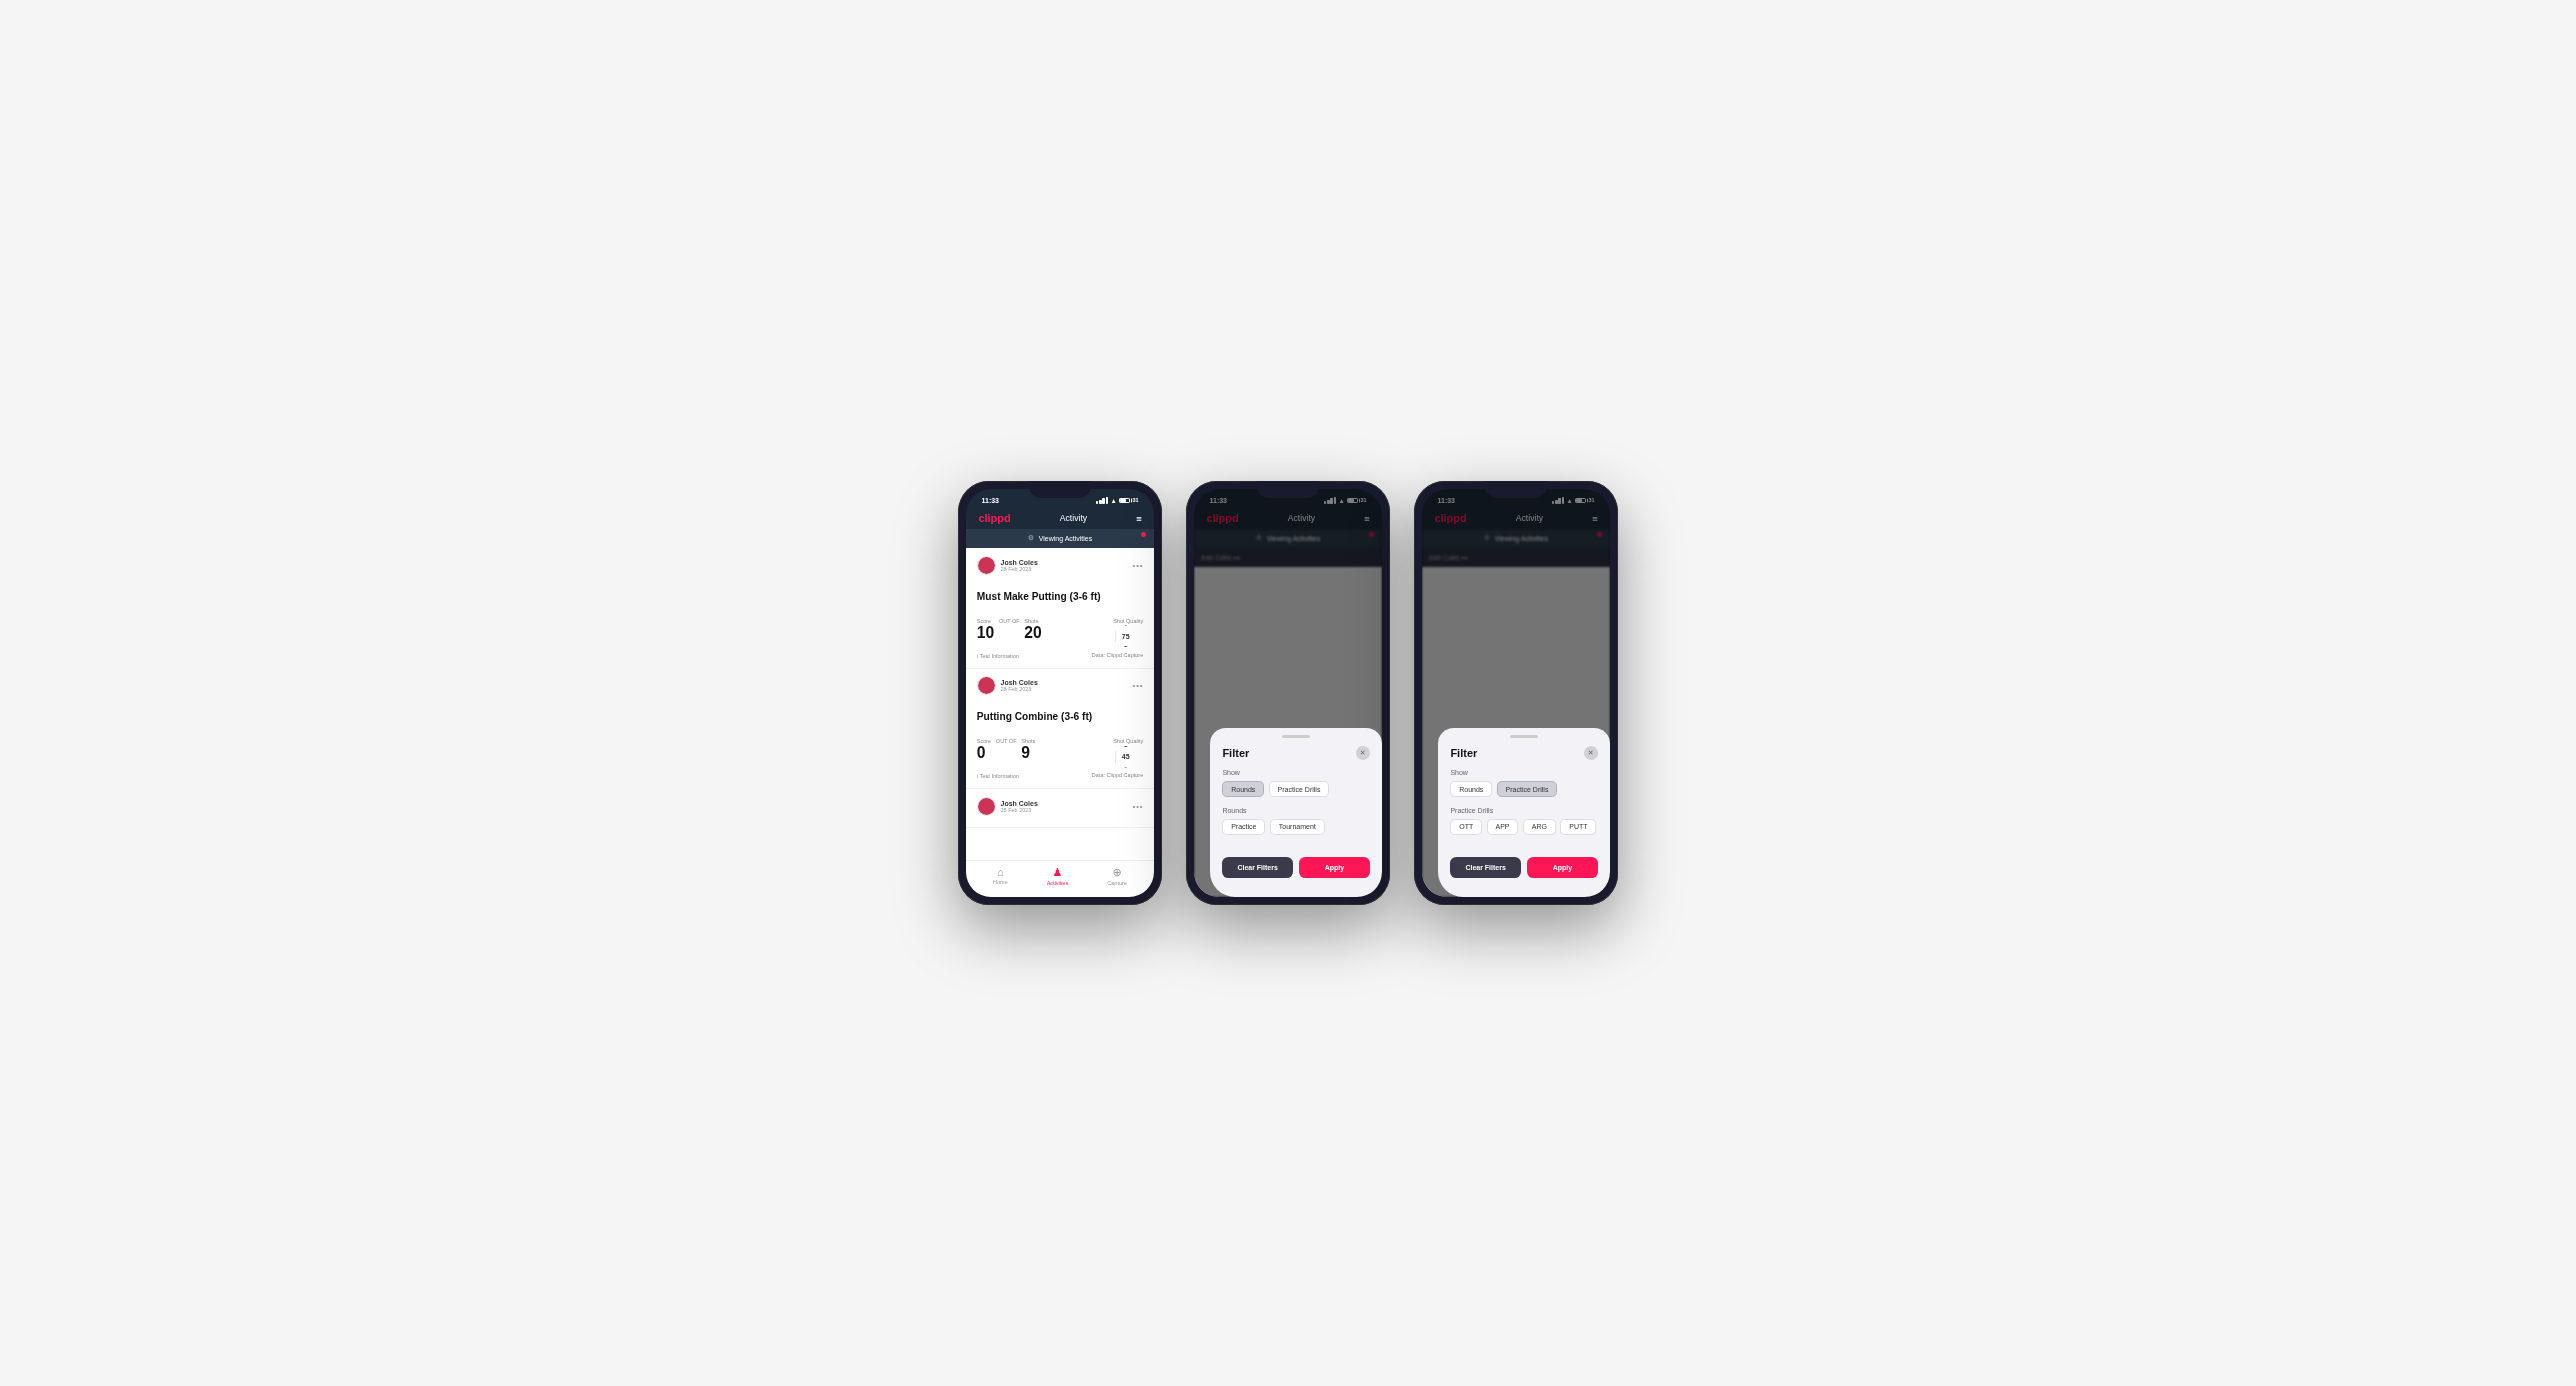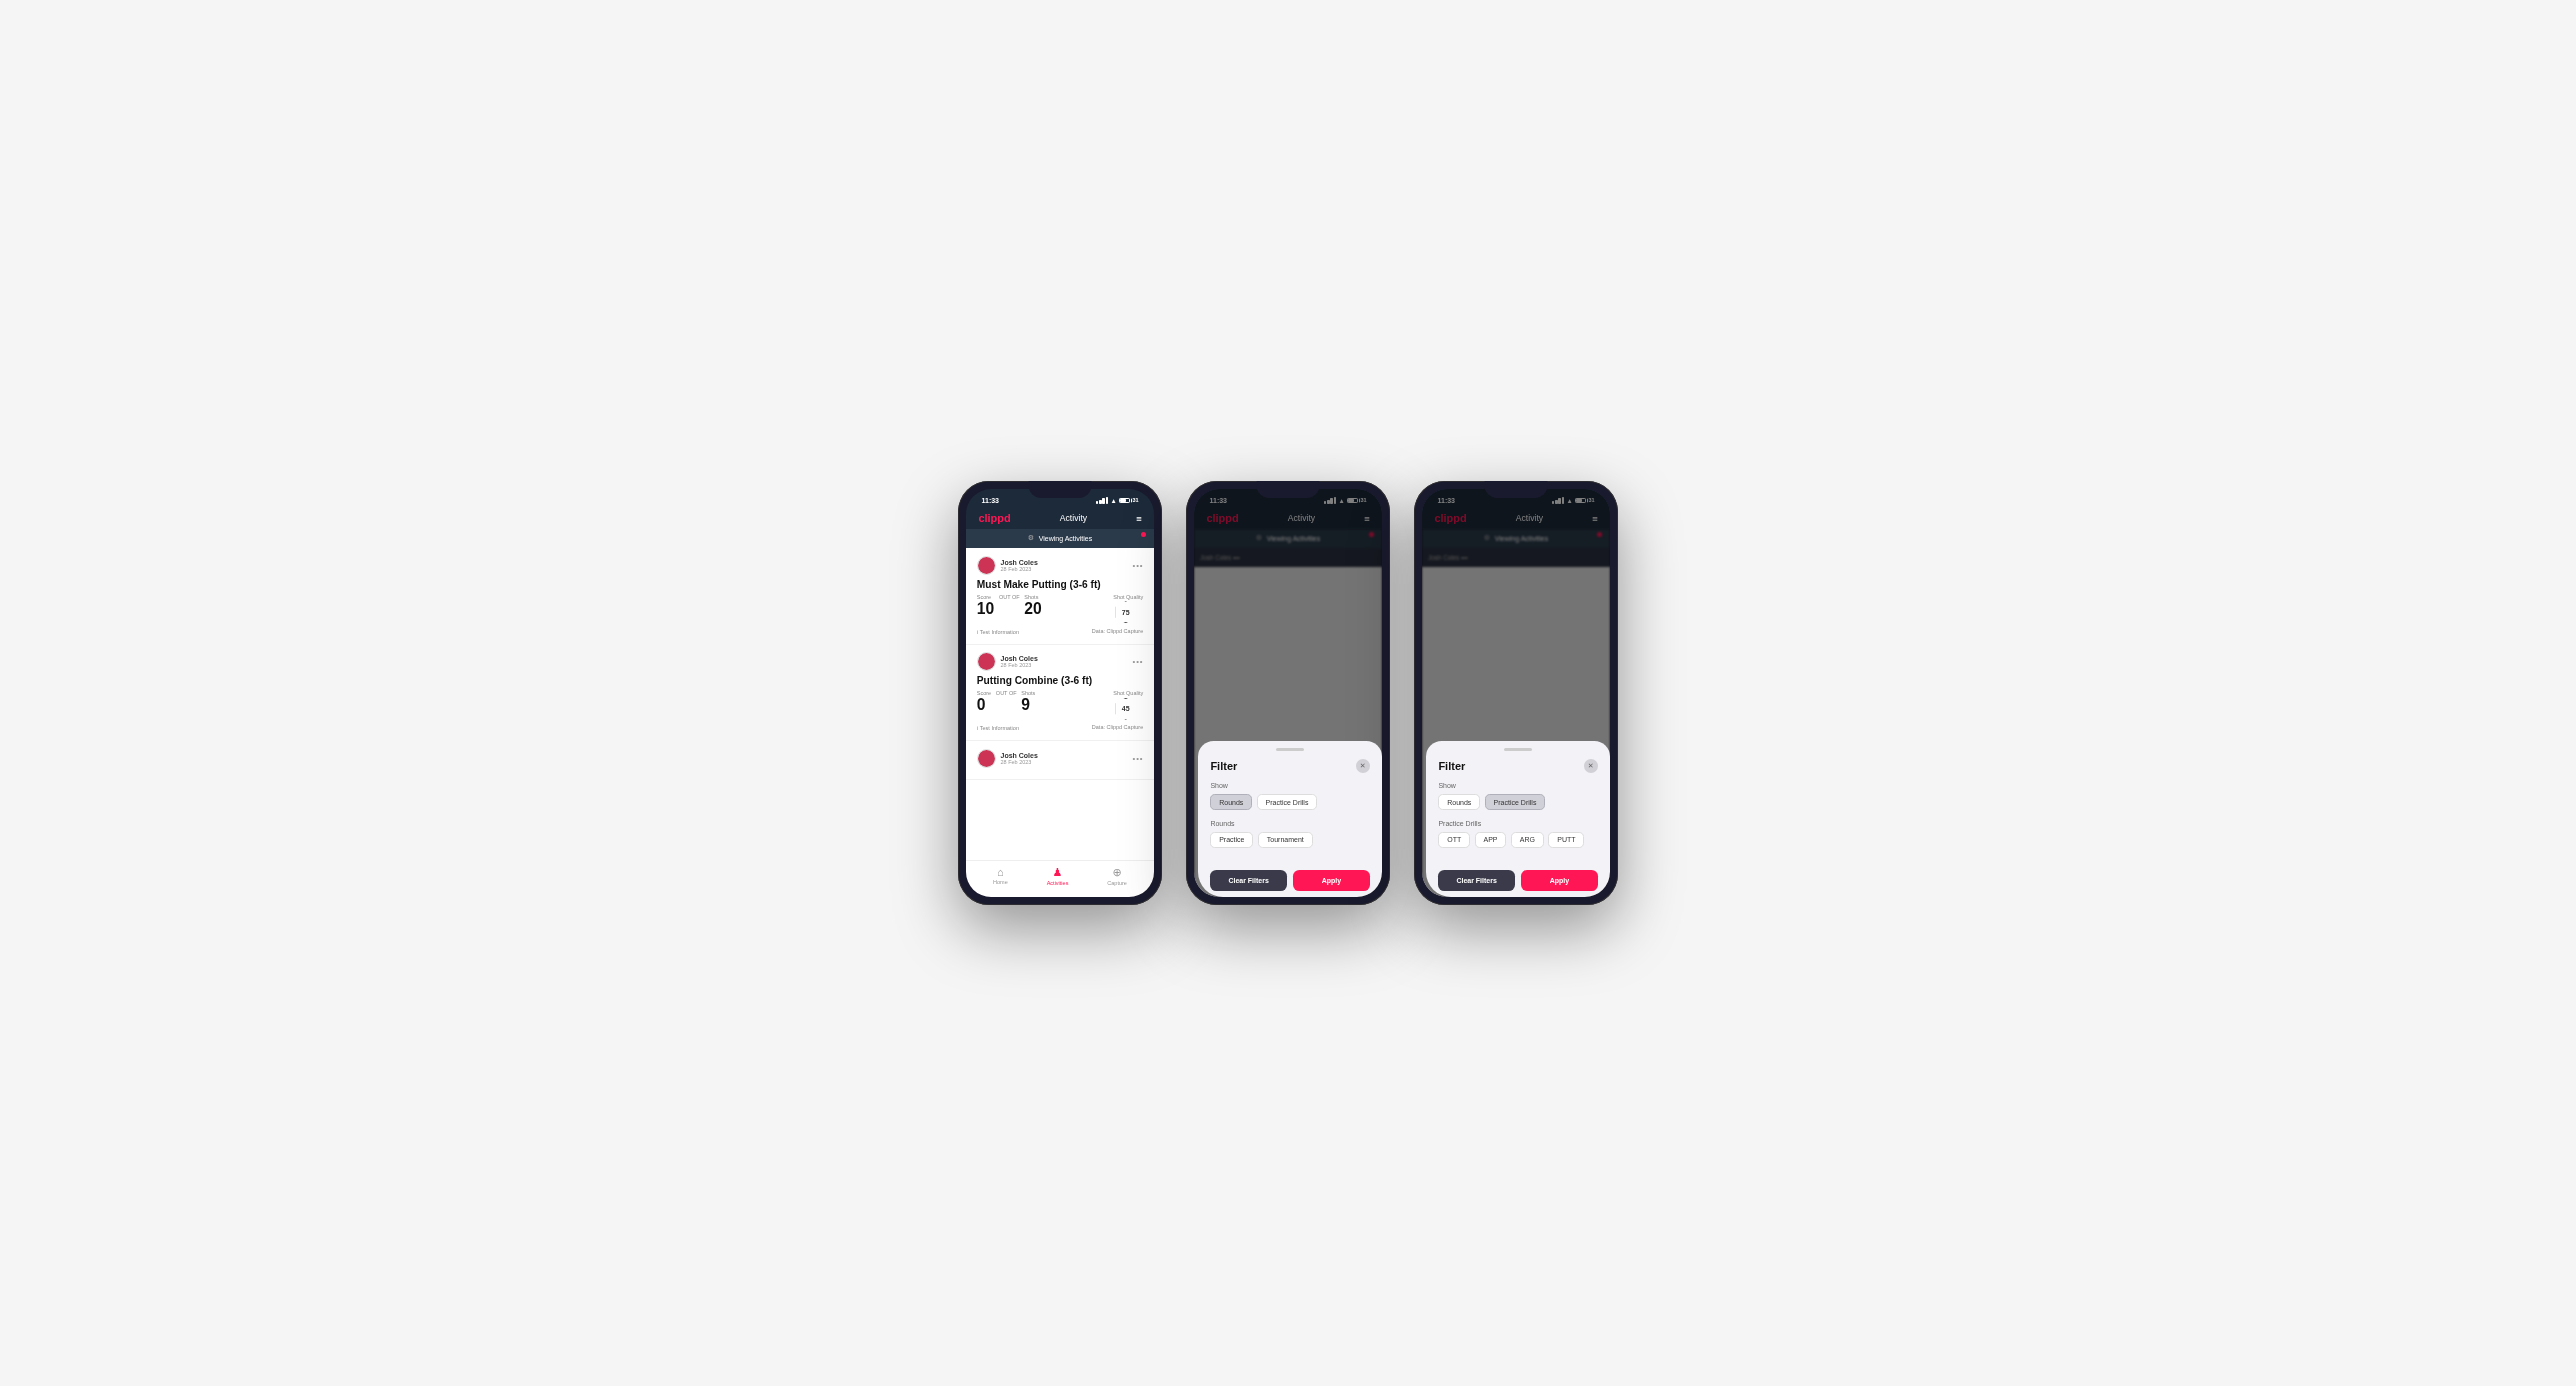--- a/index.html
+++ b/index.html
@@ -198,21 +198,21 @@
       border-radius: 50%;
     }
     .user-name { font-size: 7px; font-weight: 600; color: #333; }
     .user-date { font-size: 5.5px; color: #999; }
     .more-dots { color: #999; font-size: 7.8px; letter-spacing: 0.8px; }
 
     .activity-title {
       font-size: 10.2px;
       font-weight: 700;
       color: #111;
-      margin: 4px 0;
+      margin: 16px 0;
     }
 
     .stats-row {
       display: flex;
       align-items: baseline;
       gap: 3.1px;
       margin: 3.1px 0;
     }
     .stat-label { font-size: 5.5px; color: #888; }
     .stat-value { font-size: 15.7px; font-weight: 700; color: #111; }
@@ -277,25 +277,25 @@
     .overlay {
       position: absolute;
       top: 0; left: 0; right: 0; bottom: 0;
       background: rgba(0,0,0,0.5);
       z-index: 10;
       border-radius: 25px;
     }
 
     .filter-sheet {
       position: absolute;
-      bottom: 0; left: 4px; right: 0;
+      bottom: 0; left: 16px; right: 0;
       background: #f2f2f7;
       border-radius: 15.7px 15.7px 25px 25px;
       z-index: 15;
-      padding-bottom: 6px;
+      padding-bottom: 19px;
     }
     .sheet-handle {
       width: 28px;
       height: 3.1px;
       background: #ccc;
       border-radius: 1.6px;
       margin: 6.3px auto 0;
     }
     .filter-header {
       display: flex;

